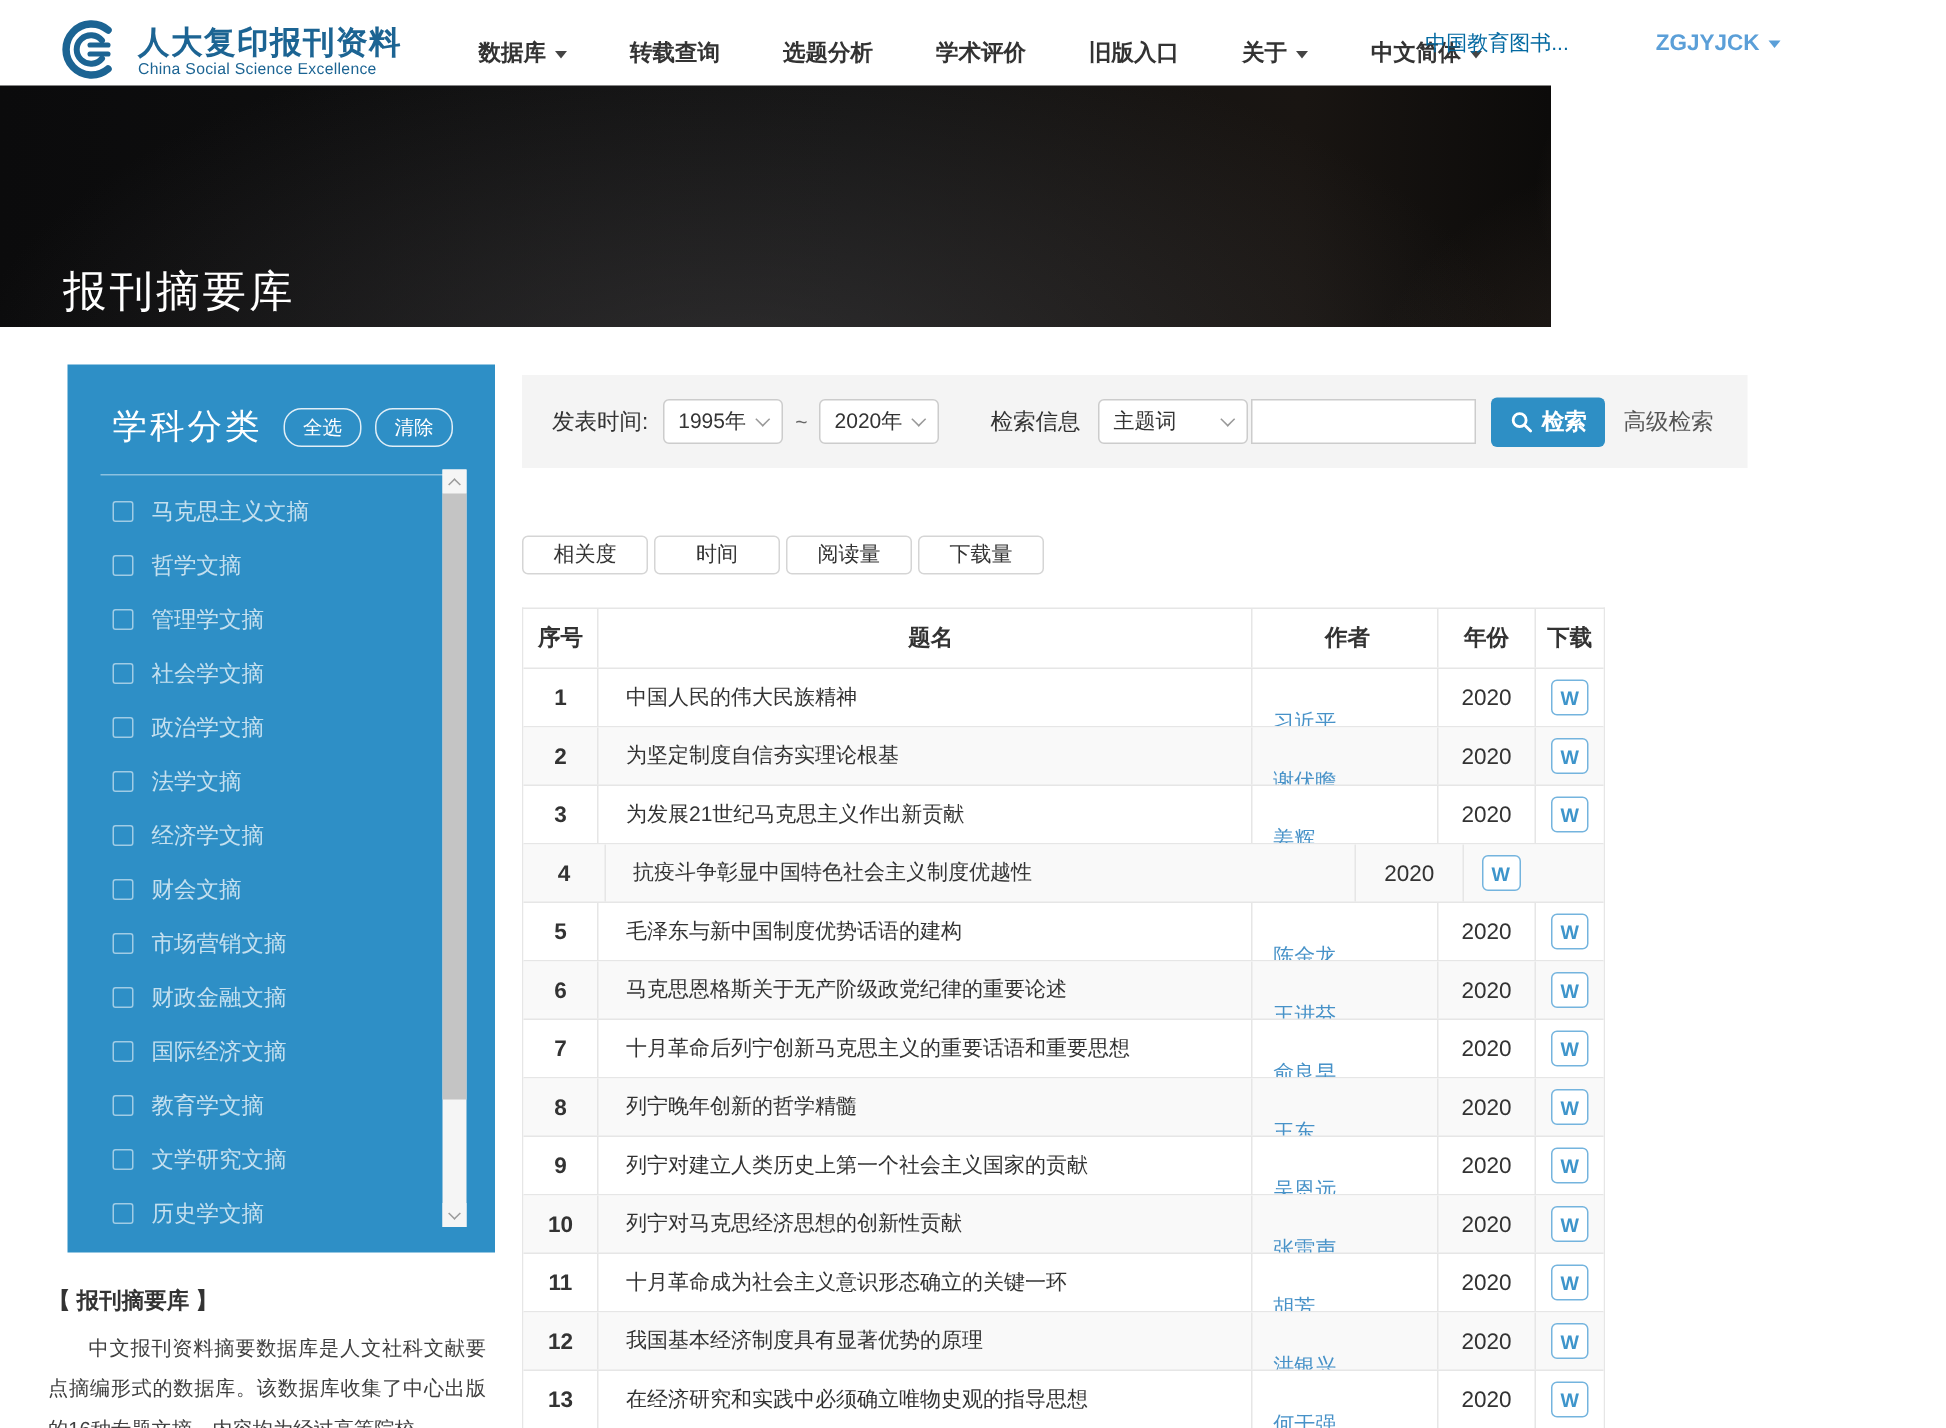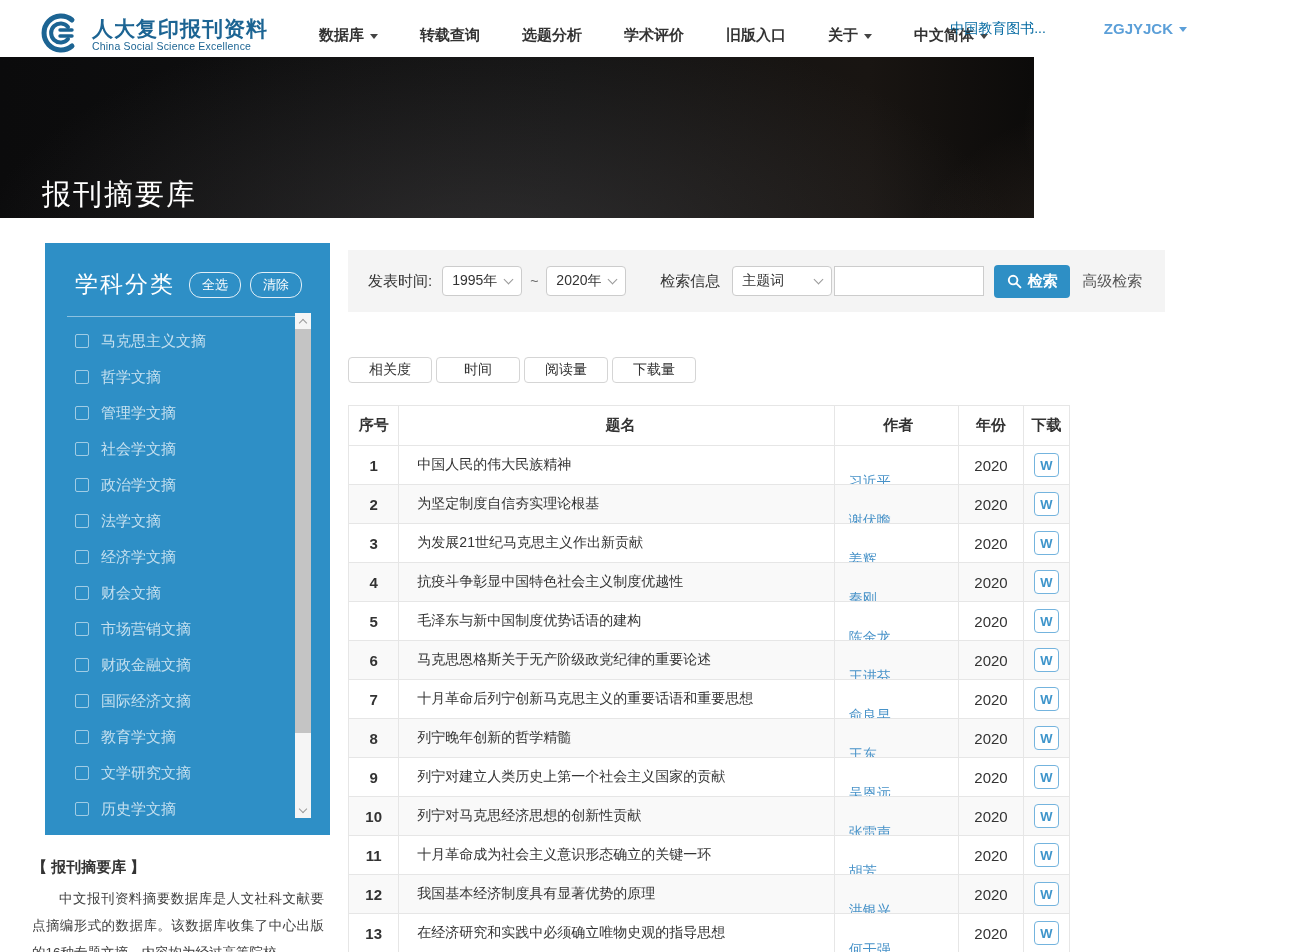--- a/index.html
+++ b/index.html
@@ -335,23 +335,20 @@
       </div>
       <div class="tcell c-year">2020</div>
       <div class="tcell c-dl">
         <span class="w-btn">W</span>
       </div>
     </div>
 
     <div class="trow">
       <div class="tcell c-no">4</div>
       <div class="tcell c-title">抗疫斗争彰显中国特色社会主义制度优越性</div>
-      <div class="tcell c-author">
-        <span class="author-link">秦刚</span>
-      </div>
       <div class="tcell c-year">2020</div>
       <div class="tcell c-dl">
         <span class="w-btn">W</span>
       </div>
     </div>
 
     <div class="trow">
       <div class="tcell c-no">5</div>
       <div class="tcell c-title">毛泽东与新中国制度优势话语的建构</div>
       <div class="tcell c-author">

